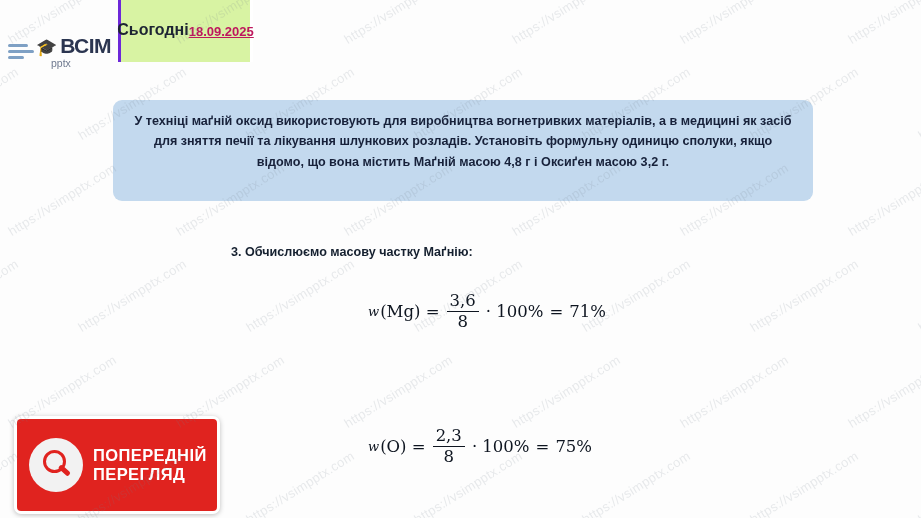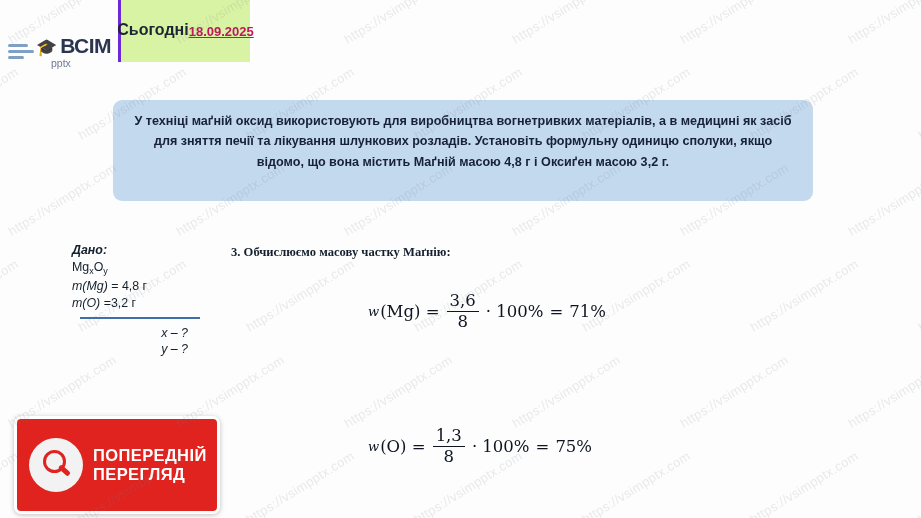--- a/index.html
+++ b/index.html
@@ -200,21 +200,20 @@
   }
   sub { font-size: 9px; }
 
   
   .step {
     position: absolute;
     z-index: 3;
     font-size: 12.6px;
     font-weight: bold;
     color: #15202f;
-    font-family: Liberation Serif, serif;
   }
   #step3 { left: 231px; top: 245px; }
   #step4 { left: 231px; top: 382px; }
 
   
   .formula {
     position: absolute;
     z-index: 3;
     font-family: "DejaVu Serif", serif;
     font-size: 16.5px;
@@ -318,55 +317,40 @@
   <div id="date-badge">
     <div id="date-badge-today">Сьогодні</div>
     <div id="date-badge-date">18.09.2025</div>
   </div>
 
 
   <div id="statement-box">
     <div id="statement-text">У техніці маґній оксид використовують для виробництва вогнетривких матеріалів, а в медицині як засіб для зняття печії та лікування шлункових розладів. Установіть формульну одиницю сполуки, якщо відомо, що вона містить Маґній масою 4,8 г і Оксиґен масою 3,2 г.</div>
   </div>
 
-  <div id="given-block">
-    <div id="given-title">Дано:</div>
-    <div class="given-line">
-      <span>Mg</span><sub>x</sub><span>O</span><sub>y</sub>
-    </div>
-    <div class="given-line">
-      <i>m(Mg)</i><span> = 4,8 г</span>
-    </div>
-    <div class="given-line">
-      <i>m(O)</i><span> =3,2 г</span>
-    </div>
-    <div id="given-rule"></div>
-    <div class="given-unknown">x – ?</div>
-    <div class="given-unknown">y – ?</div>
-  </div>
 
   <div class="step" id="step3">3. Обчислюємо масову частку Маґнію:</div>
   <div class="formula" id="formula1">
     <span class="fm-italic">w</span>
     <span>(Mg) =</span>
     <span class="frac">
       <span class="num">3,6</span>
       <span class="bar"></span>
       <span class="den">8</span>
     </span>
     <span>· 100%</span>
     <span style="margin:0 6px">=</span>
     <span>71%</span>
   </div>
 
   <div class="formula" id="formula2">
     <span class="fm-italic">w</span>
     <span>(O) =</span>
     <span class="frac">
-      <span class="num">1,3</span>
+      <span class="num">2,3</span>
       <span class="bar"></span>
       <span class="den">8</span>
     </span>
     <span>· 100%</span>
     <span style="margin:0 6px">=</span>
     <span>75%</span>
   </div>
 
   <div id="preview-badge">
     <div id="preview-icon"></div>

